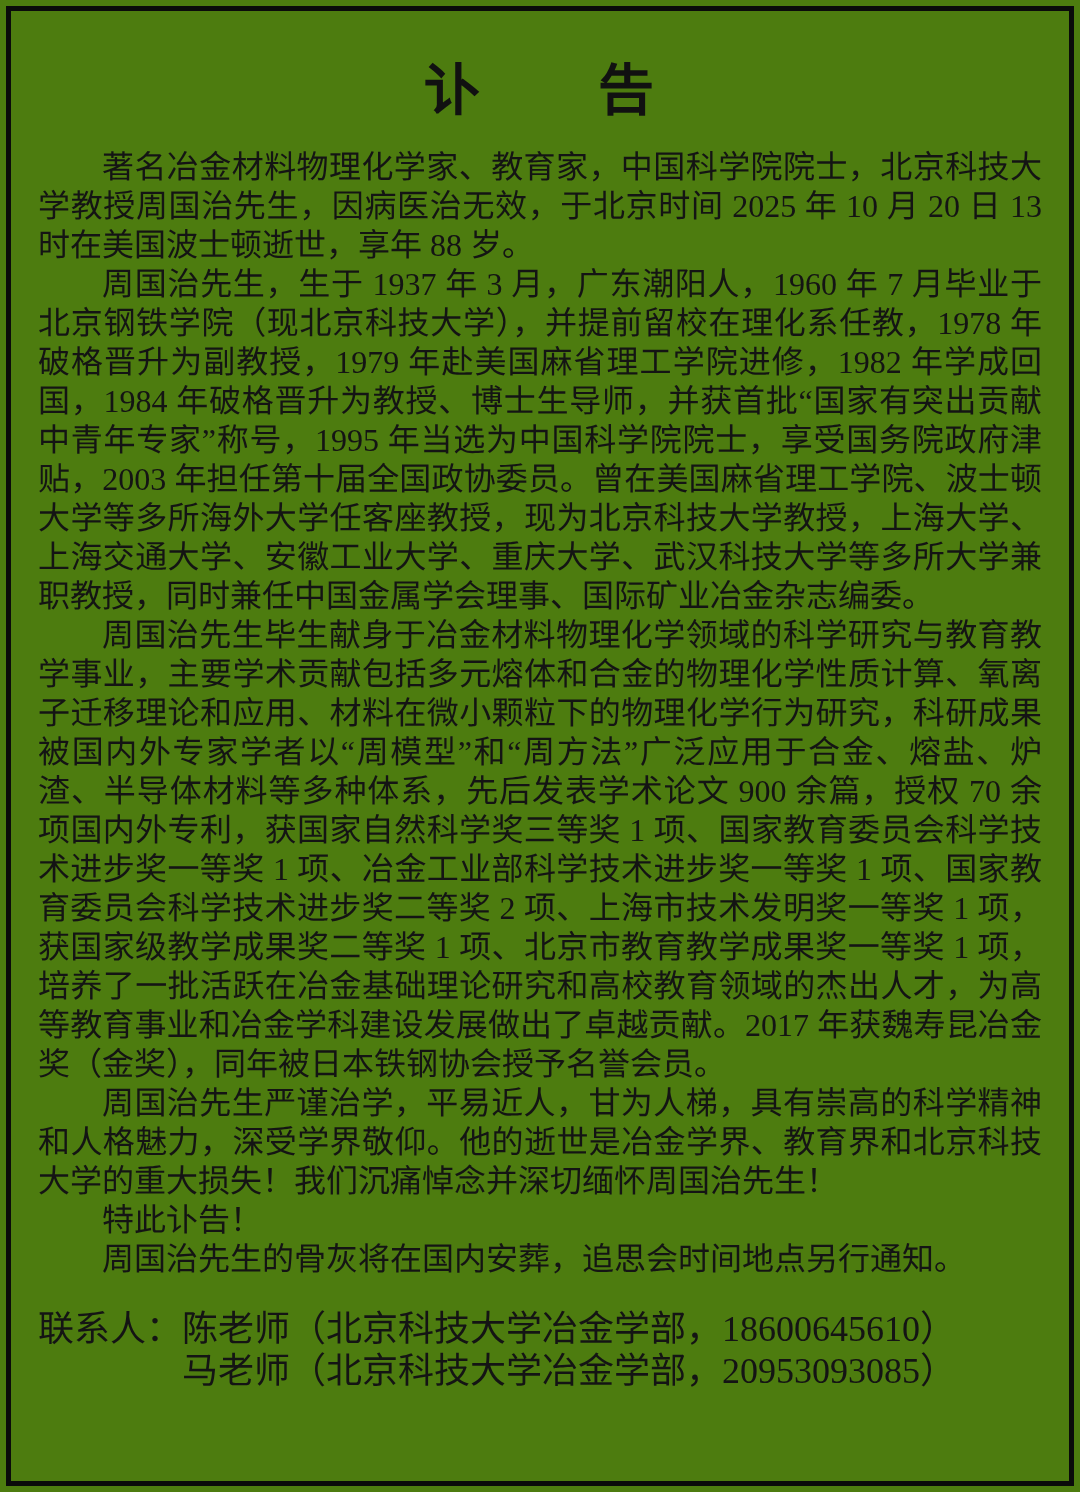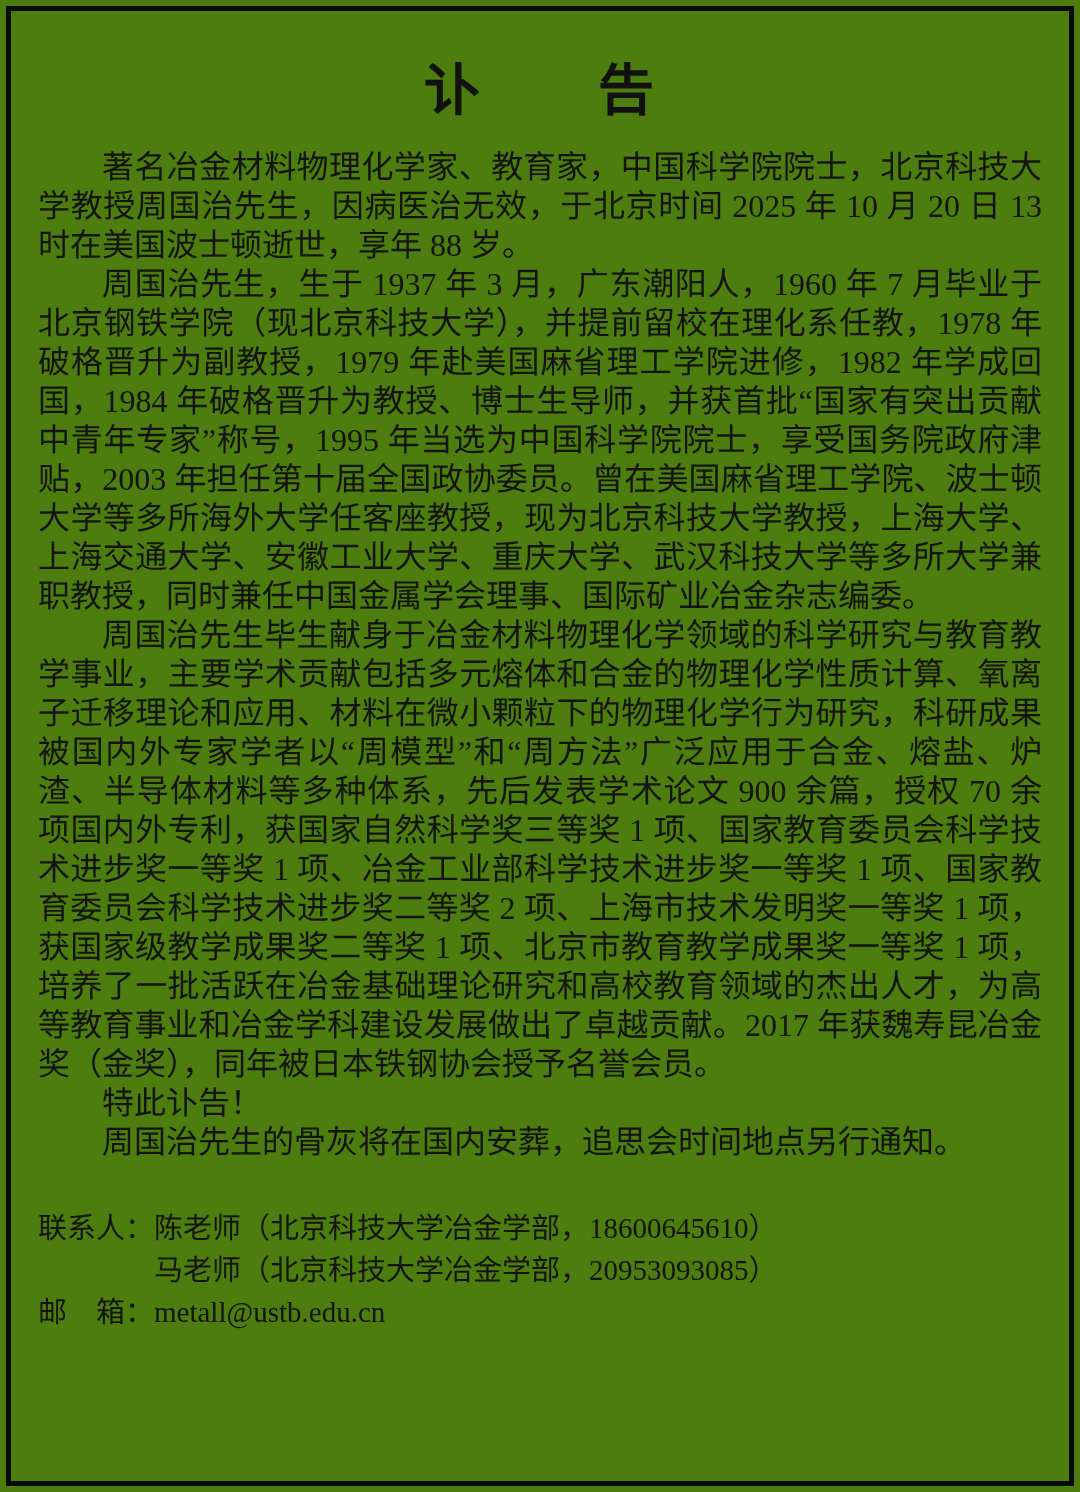--- a/index.html
+++ b/index.html
@@ -32,50 +32,48 @@
     letter-spacing: 2px;
   }
   .body-text p {
     font-size: 32px;
     line-height: 39px;
     color: #141414;
     text-align: justify;
     text-indent: 2em;
   }
   .contact-block {
-    margin-top: 45px;
-    font-size: 29px;
+    margin-top: 29px;
+    font-size: 36px;
     line-height: 42px;
     color: #141414;
   }
   .contact-line { white-space: nowrap; }
   .contact-line.cont { padding-left: 4em; }
 </style>
 </head>
 <body>
 
 <div class="canvas">
   <div class="frame">
 
     <h1 class="title">讣　　告</h1>
 
     <div class="body-text">
       <p>著名冶金材料物理化学家、教育家，中国科学院院士，北京科技大学教授周国治先生，因病医治无效，于北京时间 2025 年 10 月 20 日 13 时在美国波士顿逝世，享年 88 岁。</p>
       <p>周国治先生，生于 1937 年 3 月，广东潮阳人，1960 年 7 月毕业于北京钢铁学院（现北京科技大学），并提前留校在理化系任教，1978 年破格晋升为副教授，1979 年赴美国麻省理工学院进修，1982 年学成回国，1984 年破格晋升为教授、博士生导师，并获首批“国家有突出贡献中青年专家”称号，1995 年当选为中国科学院院士，享受国务院政府津贴，2003 年担任第十届全国政协委员。曾在美国麻省理工学院、波士顿大学等多所海外大学任客座教授，现为北京科技大学教授，上海大学、上海交通大学、安徽工业大学、重庆大学、武汉科技大学等多所大学兼职教授，同时兼任中国金属学会理事、国际矿业冶金杂志编委。</p>
       <p>周国治先生毕生献身于冶金材料物理化学领域的科学研究与教育教学事业，主要学术贡献包括多元熔体和合金的物理化学性质计算、氧离子迁移理论和应用、材料在微小颗粒下的物理化学行为研究，科研成果被国内外专家学者以“周模型”和“周方法”广泛应用于合金、熔盐、炉渣、半导体材料等多种体系，先后发表学术论文 900 余篇，授权 70 余项国内外专利，获国家自然科学奖三等奖 1 项、国家教育委员会科学技术进步奖一等奖 1 项、冶金工业部科学技术进步奖一等奖 1 项、国家教育委员会科学技术进步奖二等奖 2 项、上海市技术发明奖一等奖 1 项，获国家级教学成果奖二等奖 1 项、北京市教育教学成果奖一等奖 1 项，培养了一批活跃在冶金基础理论研究和高校教育领域的杰出人才，为高等教育事业和冶金学科建设发展做出了卓越贡献。2017 年获魏寿昆冶金奖（金奖），同年被日本铁钢协会授予名誉会员。</p>
+      <p>周国治先生严谨治学，平易近人，甘为人梯，具有崇高的科学精神和人格魅力，深受学界敬仰。他的逝世是冶金学界、教育界和北京科技大学的重大损失！我们沉痛悼念并深切缅怀周国治先生！</p>
       <p>特此讣告！</p>
       <p>周国治先生的骨灰将在国内安葬，追思会时间地点另行通知。</p>
     </div>
 
     <div class="contact-block">
       <div class="contact-line">
         <span>联系人：</span><span>陈老师（北京科技大学冶金学部，18600645610）</span>
       </div>
       <div class="contact-line cont">
         <span>马老师（北京科技大学冶金学部，20953093085）</span>
       </div>
-      <div class="contact-line">
-        <span>邮　箱：</span><span>metall@ustb.edu.cn</span>
-      </div>
     </div>
 
   </div>
 </div>
 
 </body></html>

